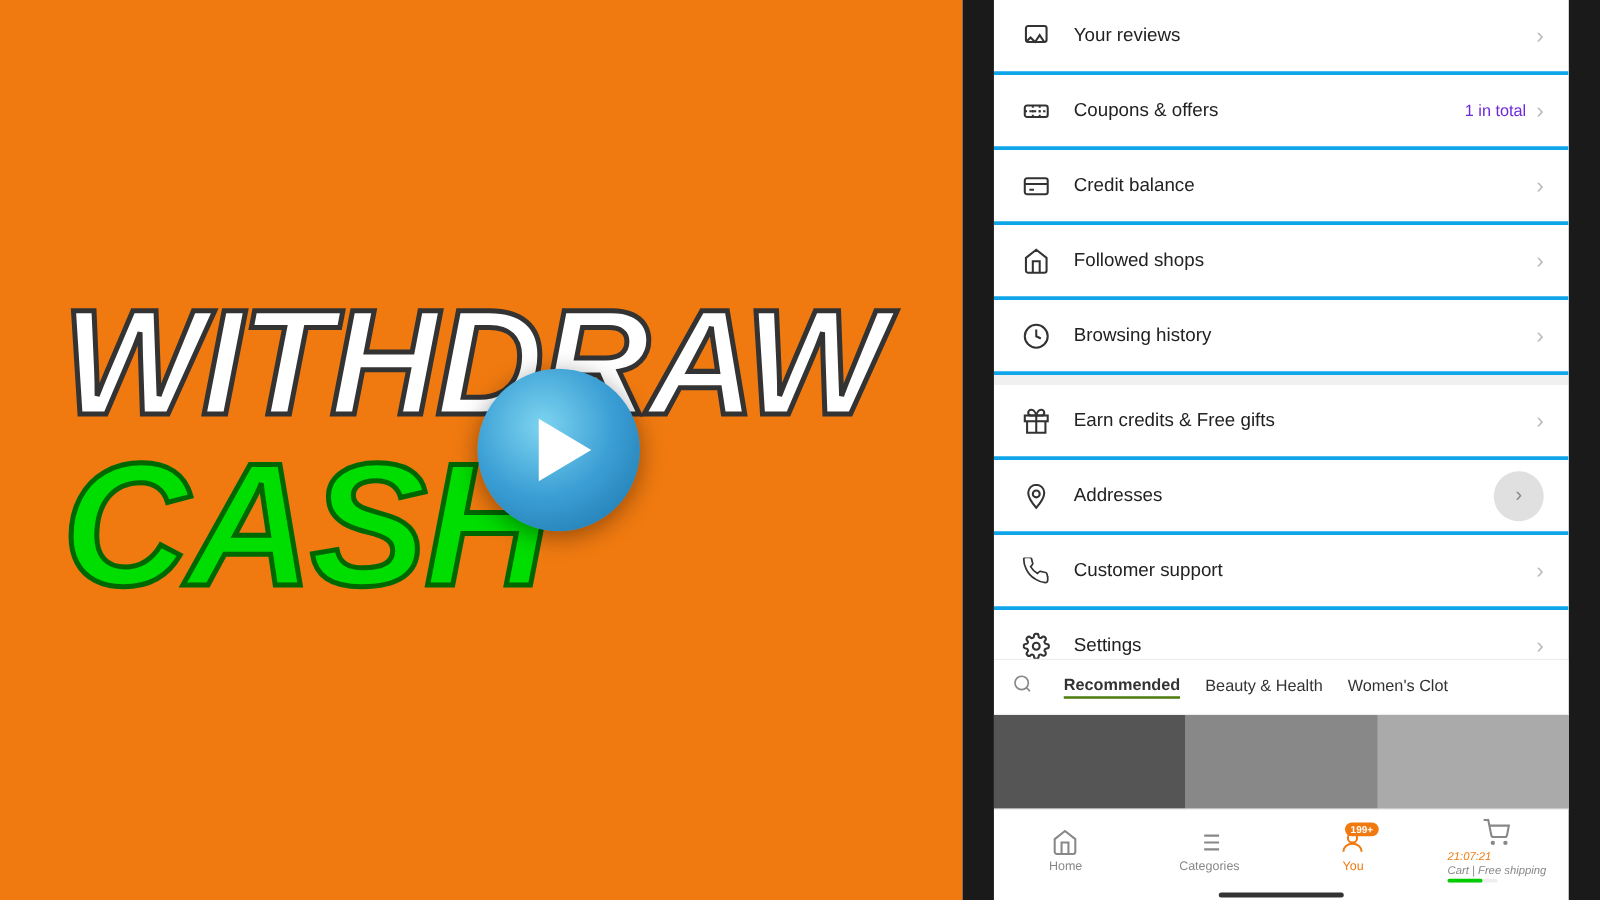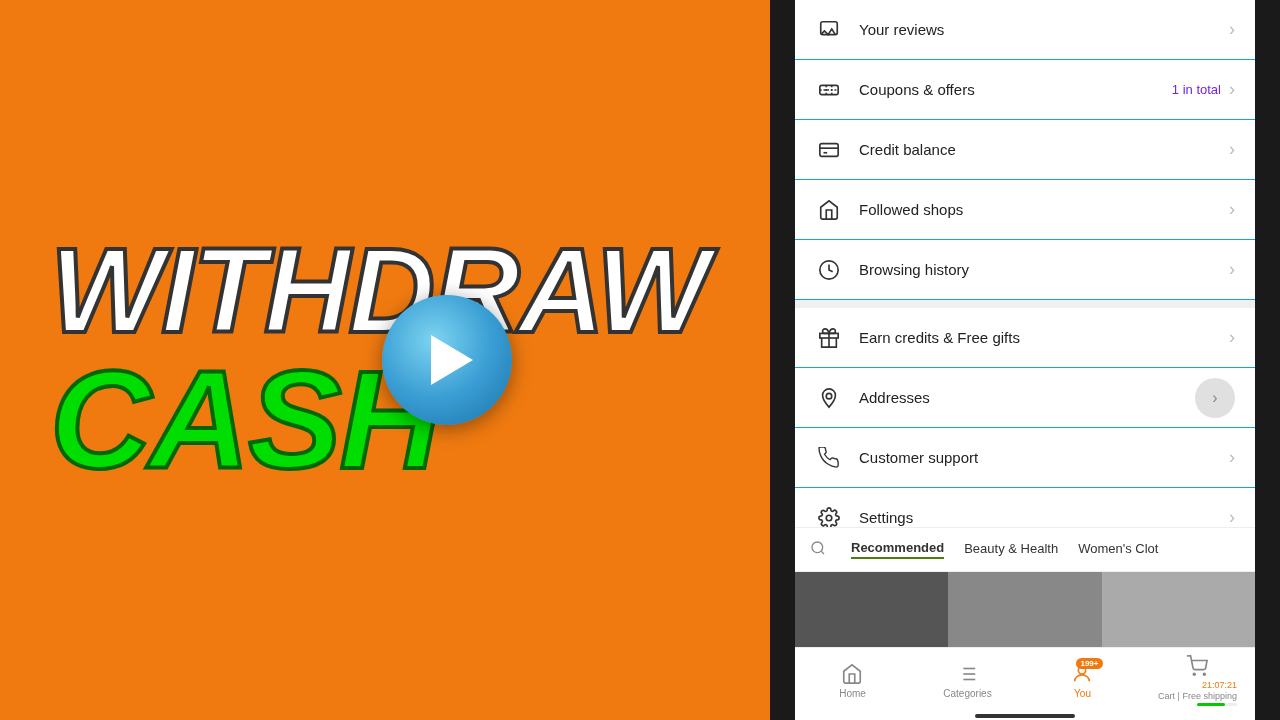--- a/index.html
+++ b/index.html
@@ -118,21 +118,21 @@
       background: #fafafa;
       overflow: hidden;
     }
 
     .menu-item {
       display: flex;
       align-items: center;
       padding: 0 20px;
       height: 60px;
       background: white;
-      border-bottom: 1px solid #0ea5e9;
+      border-bottom: 3px solid #0ea5e9;
       cursor: pointer;
       position: relative;
     }
 
     .menu-icon {
       width: 28px;
       height: 28px;
       margin-right: 16px;
       flex-shrink: 0;
       display: flex;
@@ -523,21 +523,21 @@
         </div>
 
         <div class="nav-item">
           <div class="nav-icon">
             <svg viewBox="0 0 24 24">
                 <circle cx="9" cy="21" r="1"></circle>
                 <circle cx="20" cy="21" r="1"></circle>
                 <path d="M1 1h4l2.68 13.39a2 2 0 002 1.61h9.72a2 2 0 002-1.61L23 6H6"></path>
               </svg>
           </div>
-          <div style="display:flex;flex-direction:column;align-items:flex-end;">
+          <div style="display:flex;flex-direction:column;align-items:flex-start;font-style:italic;">
             <span class="cart-label">
               <span class="cart-timer">21:07:21</span>
             </span>
             <span class="cart-label">Cart | Free shipping</span>
             <div class="timer-bar">
               <div class="timer-fill"></div>
             </div>
           </div>
         </div>
 

